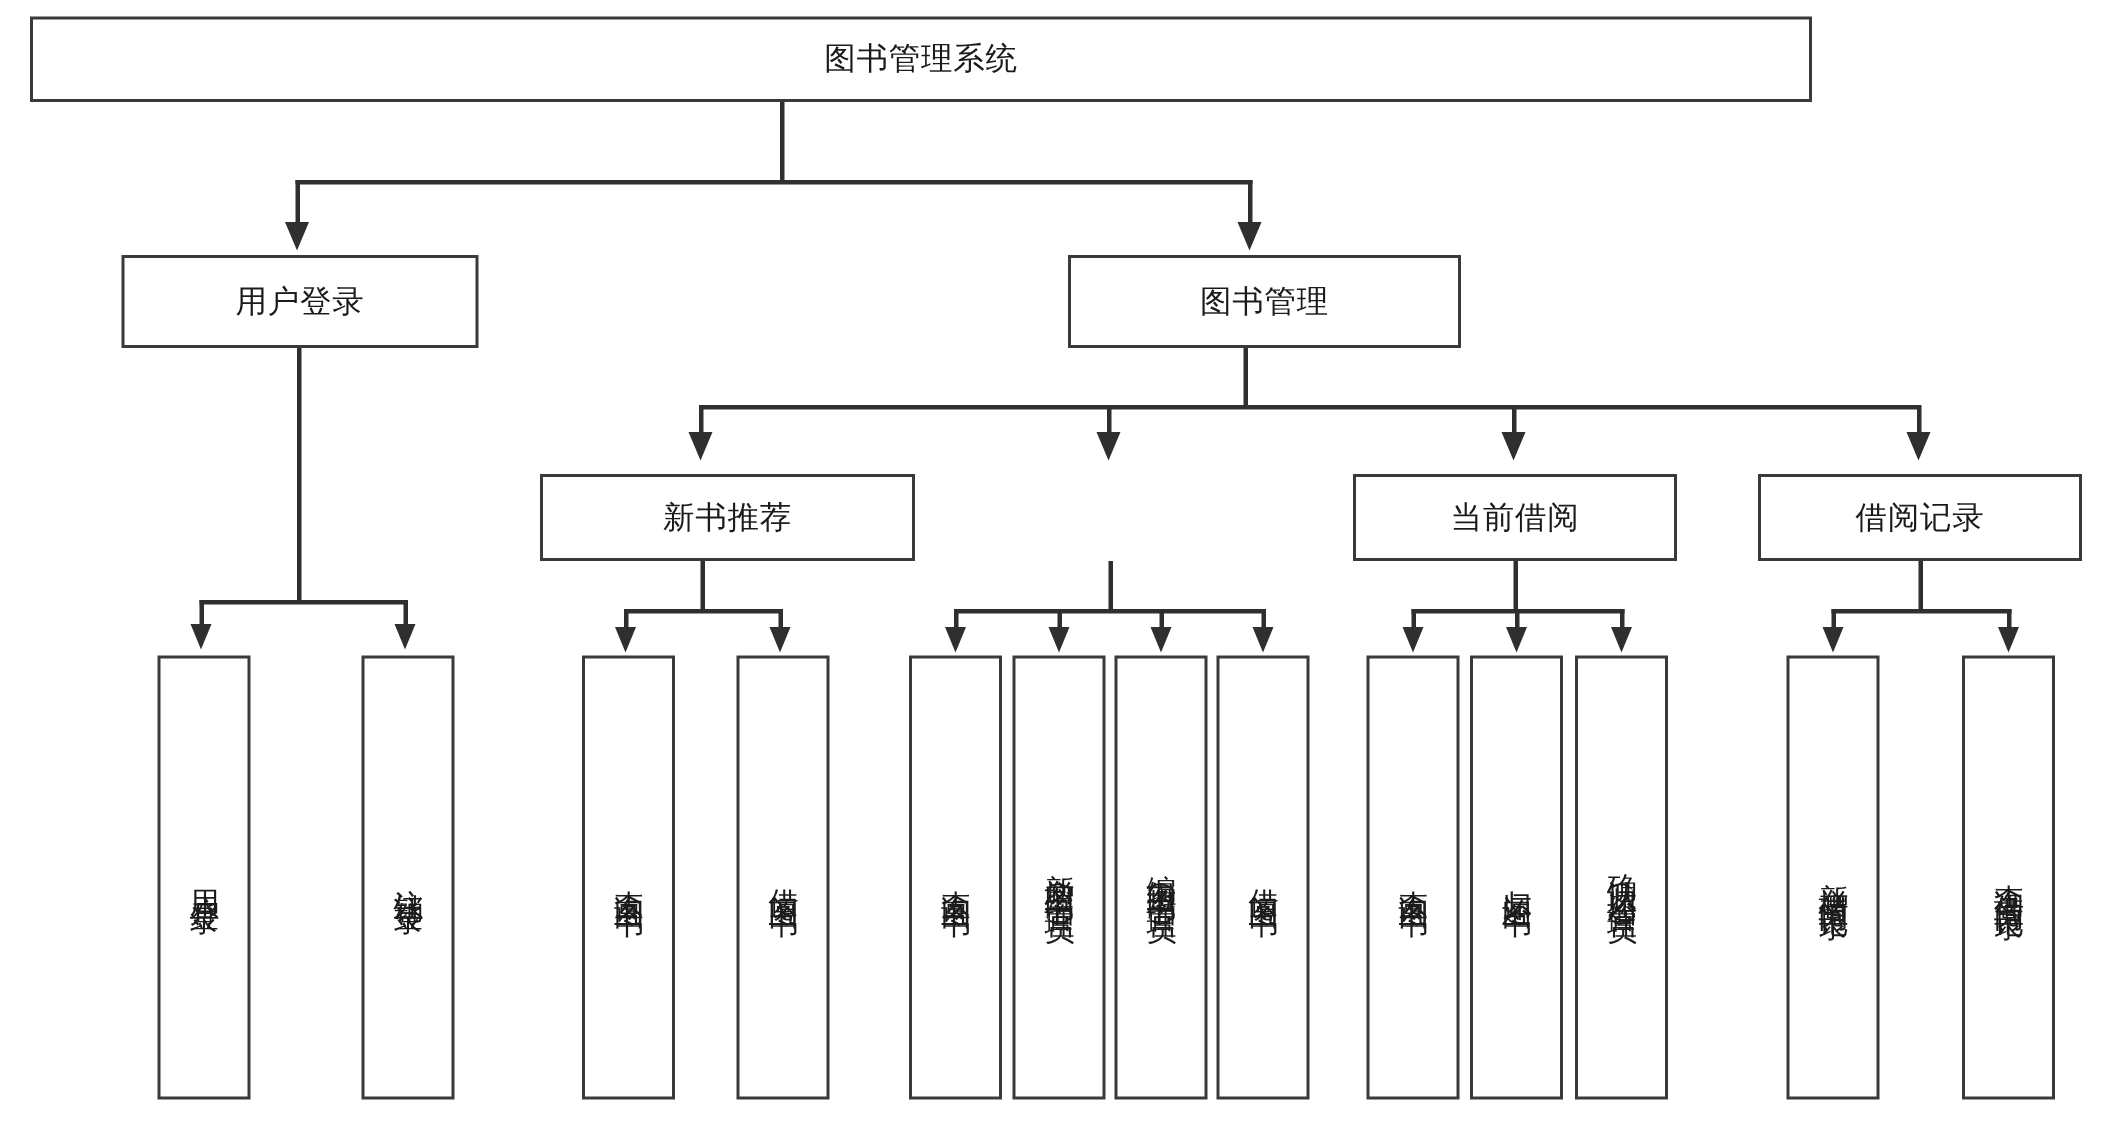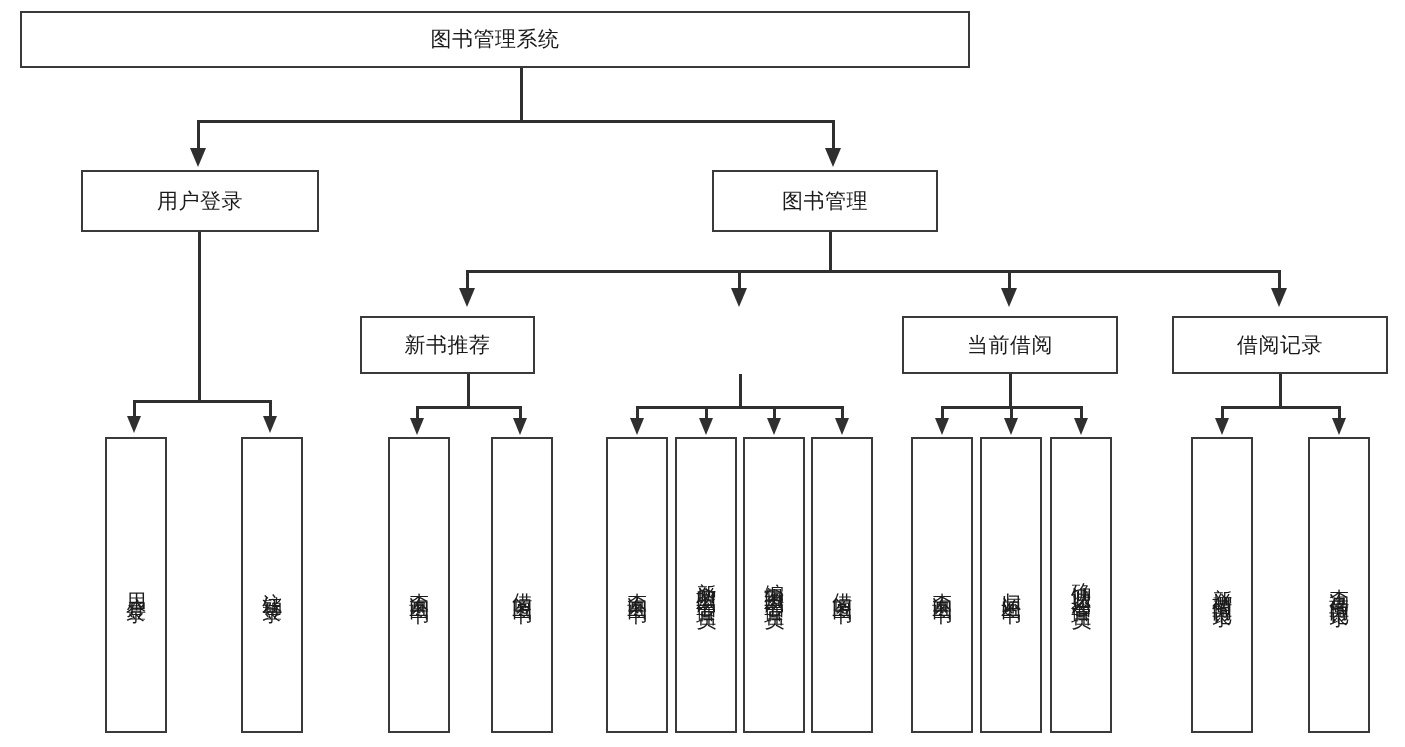--- a/index.html
+++ b/index.html
@@ -82,37 +82,37 @@
     z-index: 5;
     white-space: nowrap;
     pointer-events: none;
   }
 </style>
 </head>
 <body>
 
 <div id="canvas">
 
-  <div class="node h" style="left:20px; top:11px; width:950px; height:57px;">
+  <div class="node h" style="left:20px; top:11px; width:1188px; height:57px;">
     <span>图书管理系统</span>
   </div>
 
   <div class="ln v" style="left:520px; top:68px; width:3px; height:54px;"></div>
 
   <div class="ln h" style="left:197px; top:120px; width:638px; height:3px;"></div>
 
   <div class="ln v" style="left:197px; top:120px; width:3px; height:30px;"></div>
   <div class="arrow" style="left:190px; top:148px;"></div>
   <div class="ln v" style="left:832px; top:120px; width:3px; height:30px;"></div>
   <div class="arrow" style="left:825px; top:148px;"></div>
 
   <div class="node h" style="left:81px; top:170px; width:238px; height:62px;">
     <span>用户登录</span>
   </div>
-  <div class="node h" style="left:712px; top:170px; width:226px; height:62px;">
+  <div class="node h" style="left:712px; top:170px; width:262px; height:62px;">
     <span>图书管理</span>
   </div>
 
   <div class="ln v" style="left:198px; top:232px; width:3px; height:170px;"></div>
   <div class="ln h" style="left:133px; top:400px; width:138px; height:3px;"></div>
   <div class="ln v" style="left:133px; top:400px; width:3px; height:18px;"></div>
   <div class="arrow small" style="left:127px; top:416px;"></div>
   <div class="ln v" style="left:269px; top:400px; width:3px; height:18px;"></div>
   <div class="arrow small" style="left:263px; top:416px;"></div>
 
@@ -120,21 +120,21 @@
   <div class="ln h" style="left:466px; top:270px; width:814px; height:3px;"></div>
   <div class="ln v" style="left:466px; top:270px; width:3px; height:20px;"></div>
   <div class="arrow" style="left:459px; top:288px;"></div>
   <div class="ln v" style="left:738px; top:270px; width:3px; height:20px;"></div>
   <div class="arrow" style="left:731px; top:288px;"></div>
   <div class="ln v" style="left:1008px; top:270px; width:3px; height:20px;"></div>
   <div class="arrow" style="left:1001px; top:288px;"></div>
   <div class="ln v" style="left:1278px; top:270px; width:3px; height:20px;"></div>
   <div class="arrow" style="left:1271px; top:288px;"></div>
 
-  <div class="node h" style="left:360px; top:316px; width:175px; height:58px;">
+  <div class="node h" style="left:360px; top:316px; width:250px; height:58px;">
     <span>新书推荐</span>
   </div>
   <div class="node h" style="left:902px; top:316px; width:216px; height:58px;">
     <span>当前借阅</span>
   </div>
   <div class="node h" style="left:1172px; top:316px; width:216px; height:58px;">
     <span>借阅记录</span>
   </div>
 
   <div class="ln v" style="left:467px; top:374px; width:3px; height:34px;"></div>

